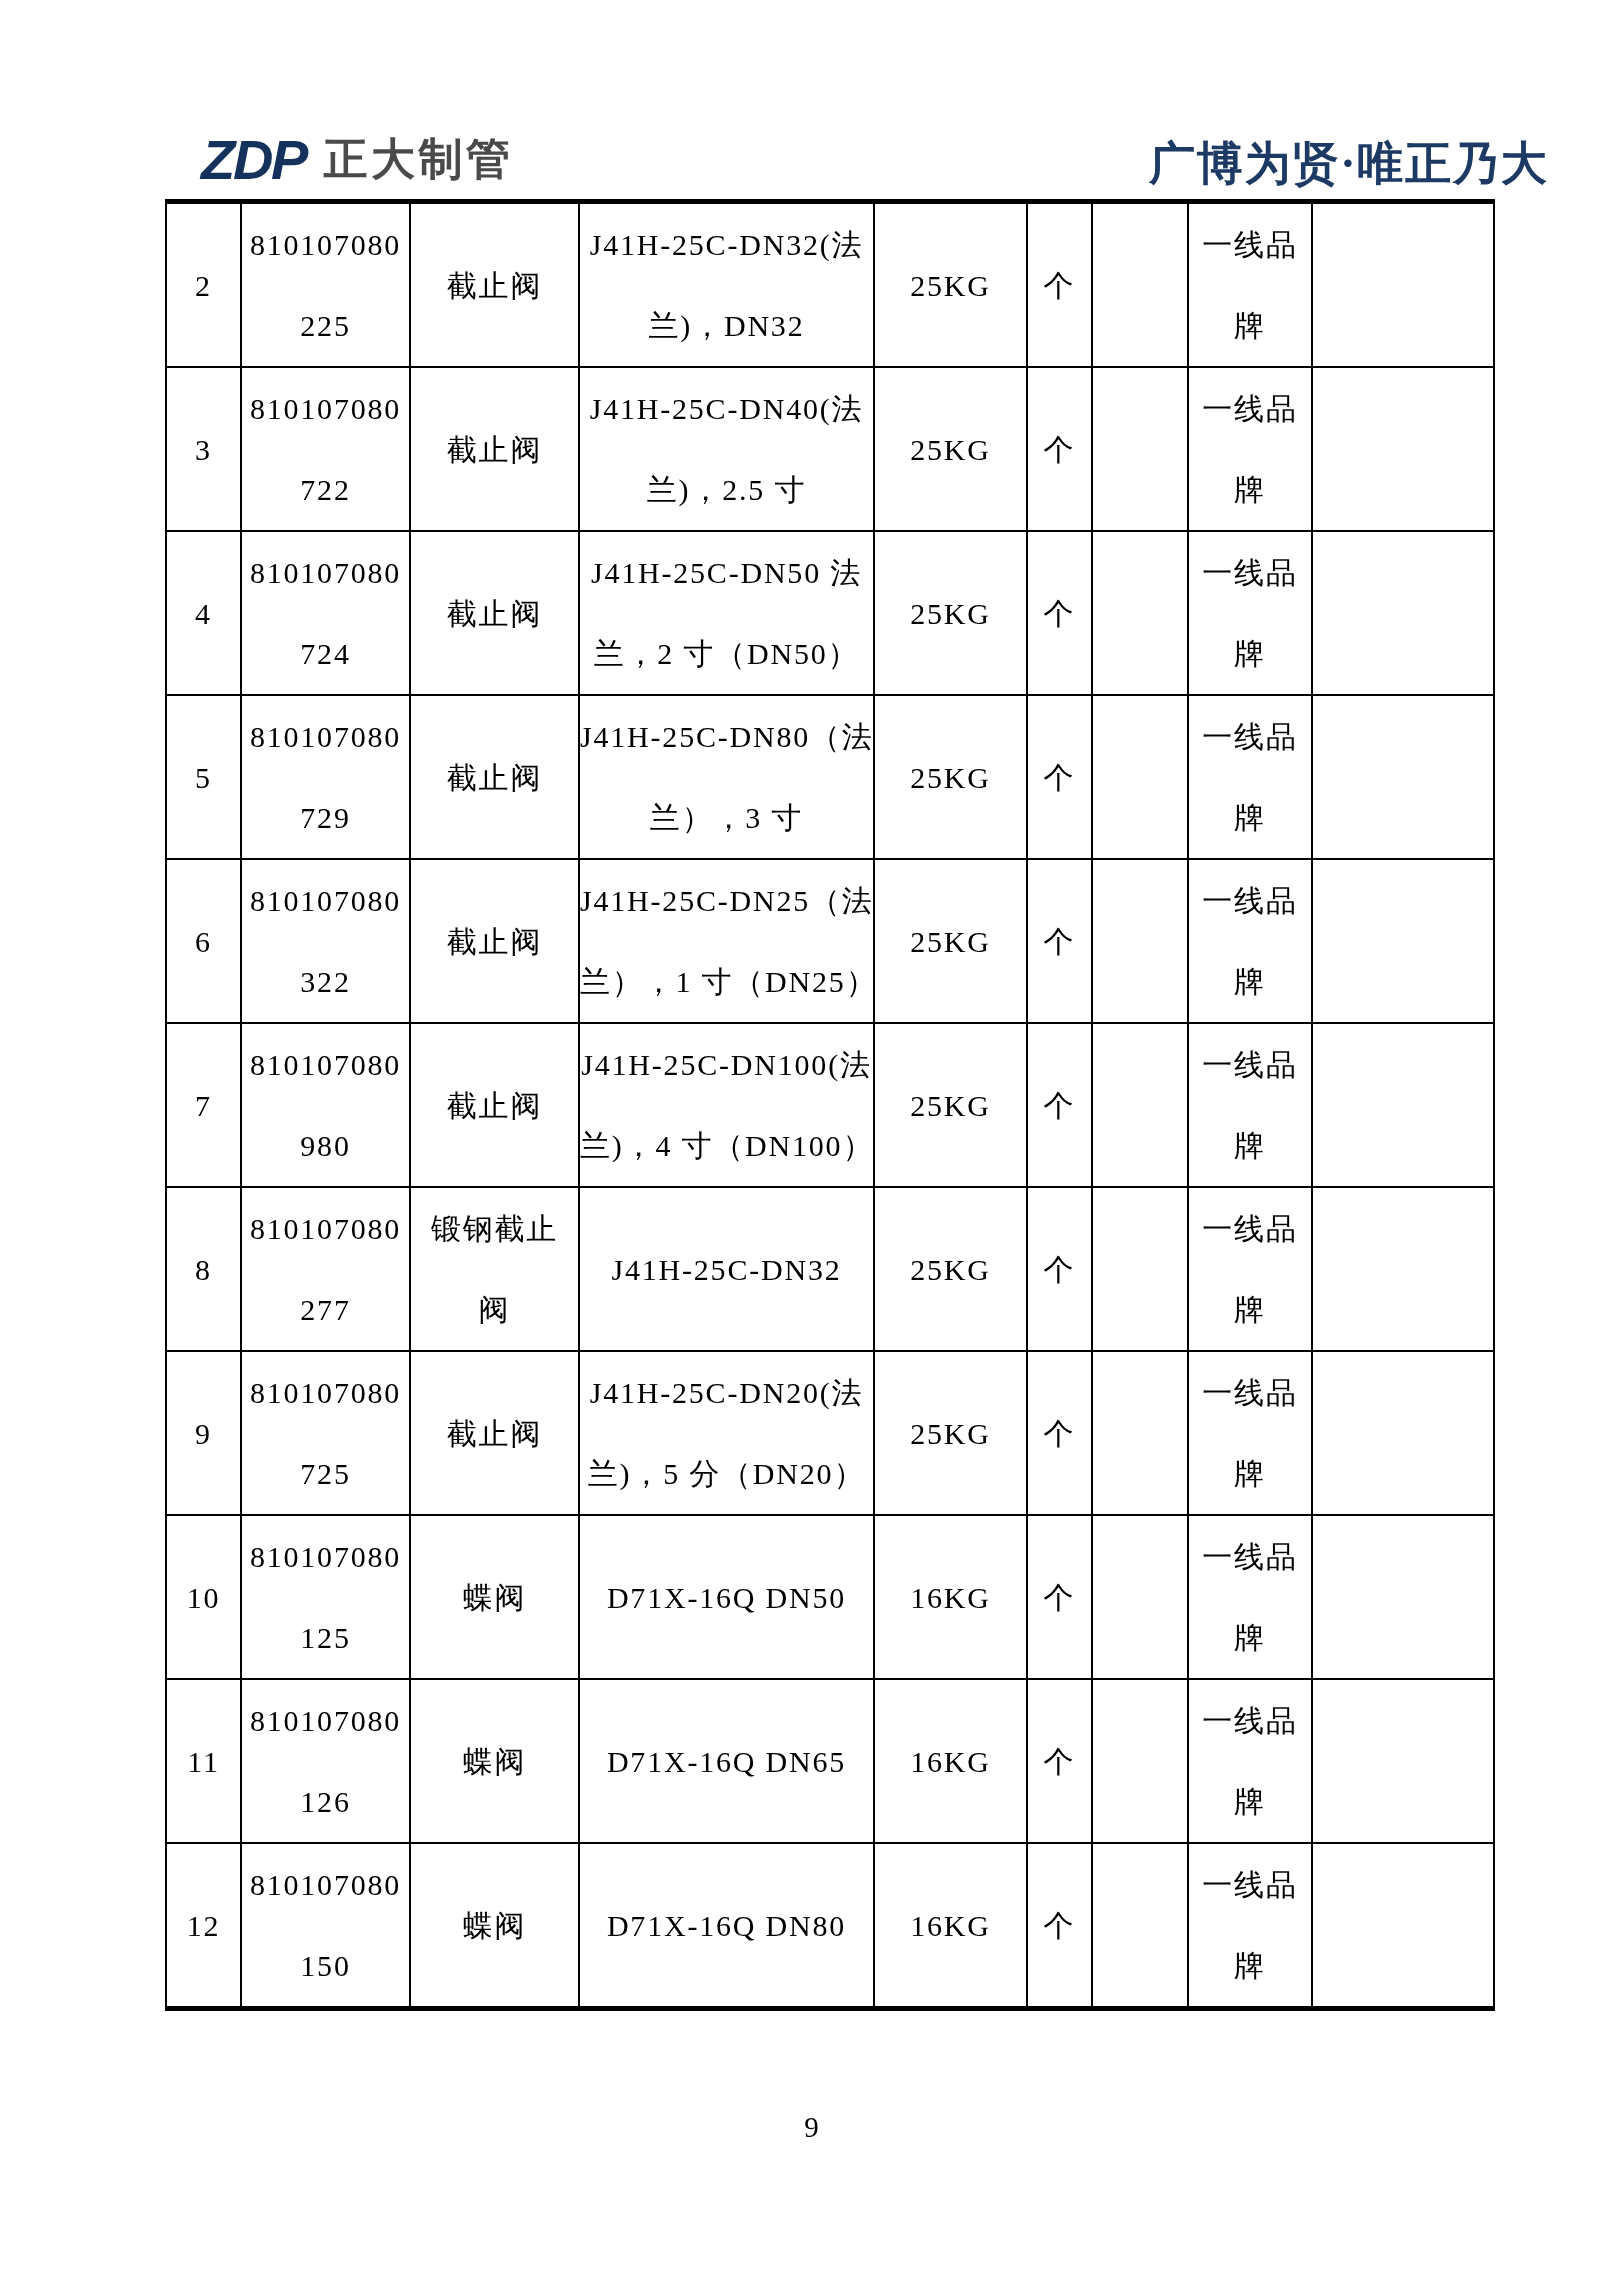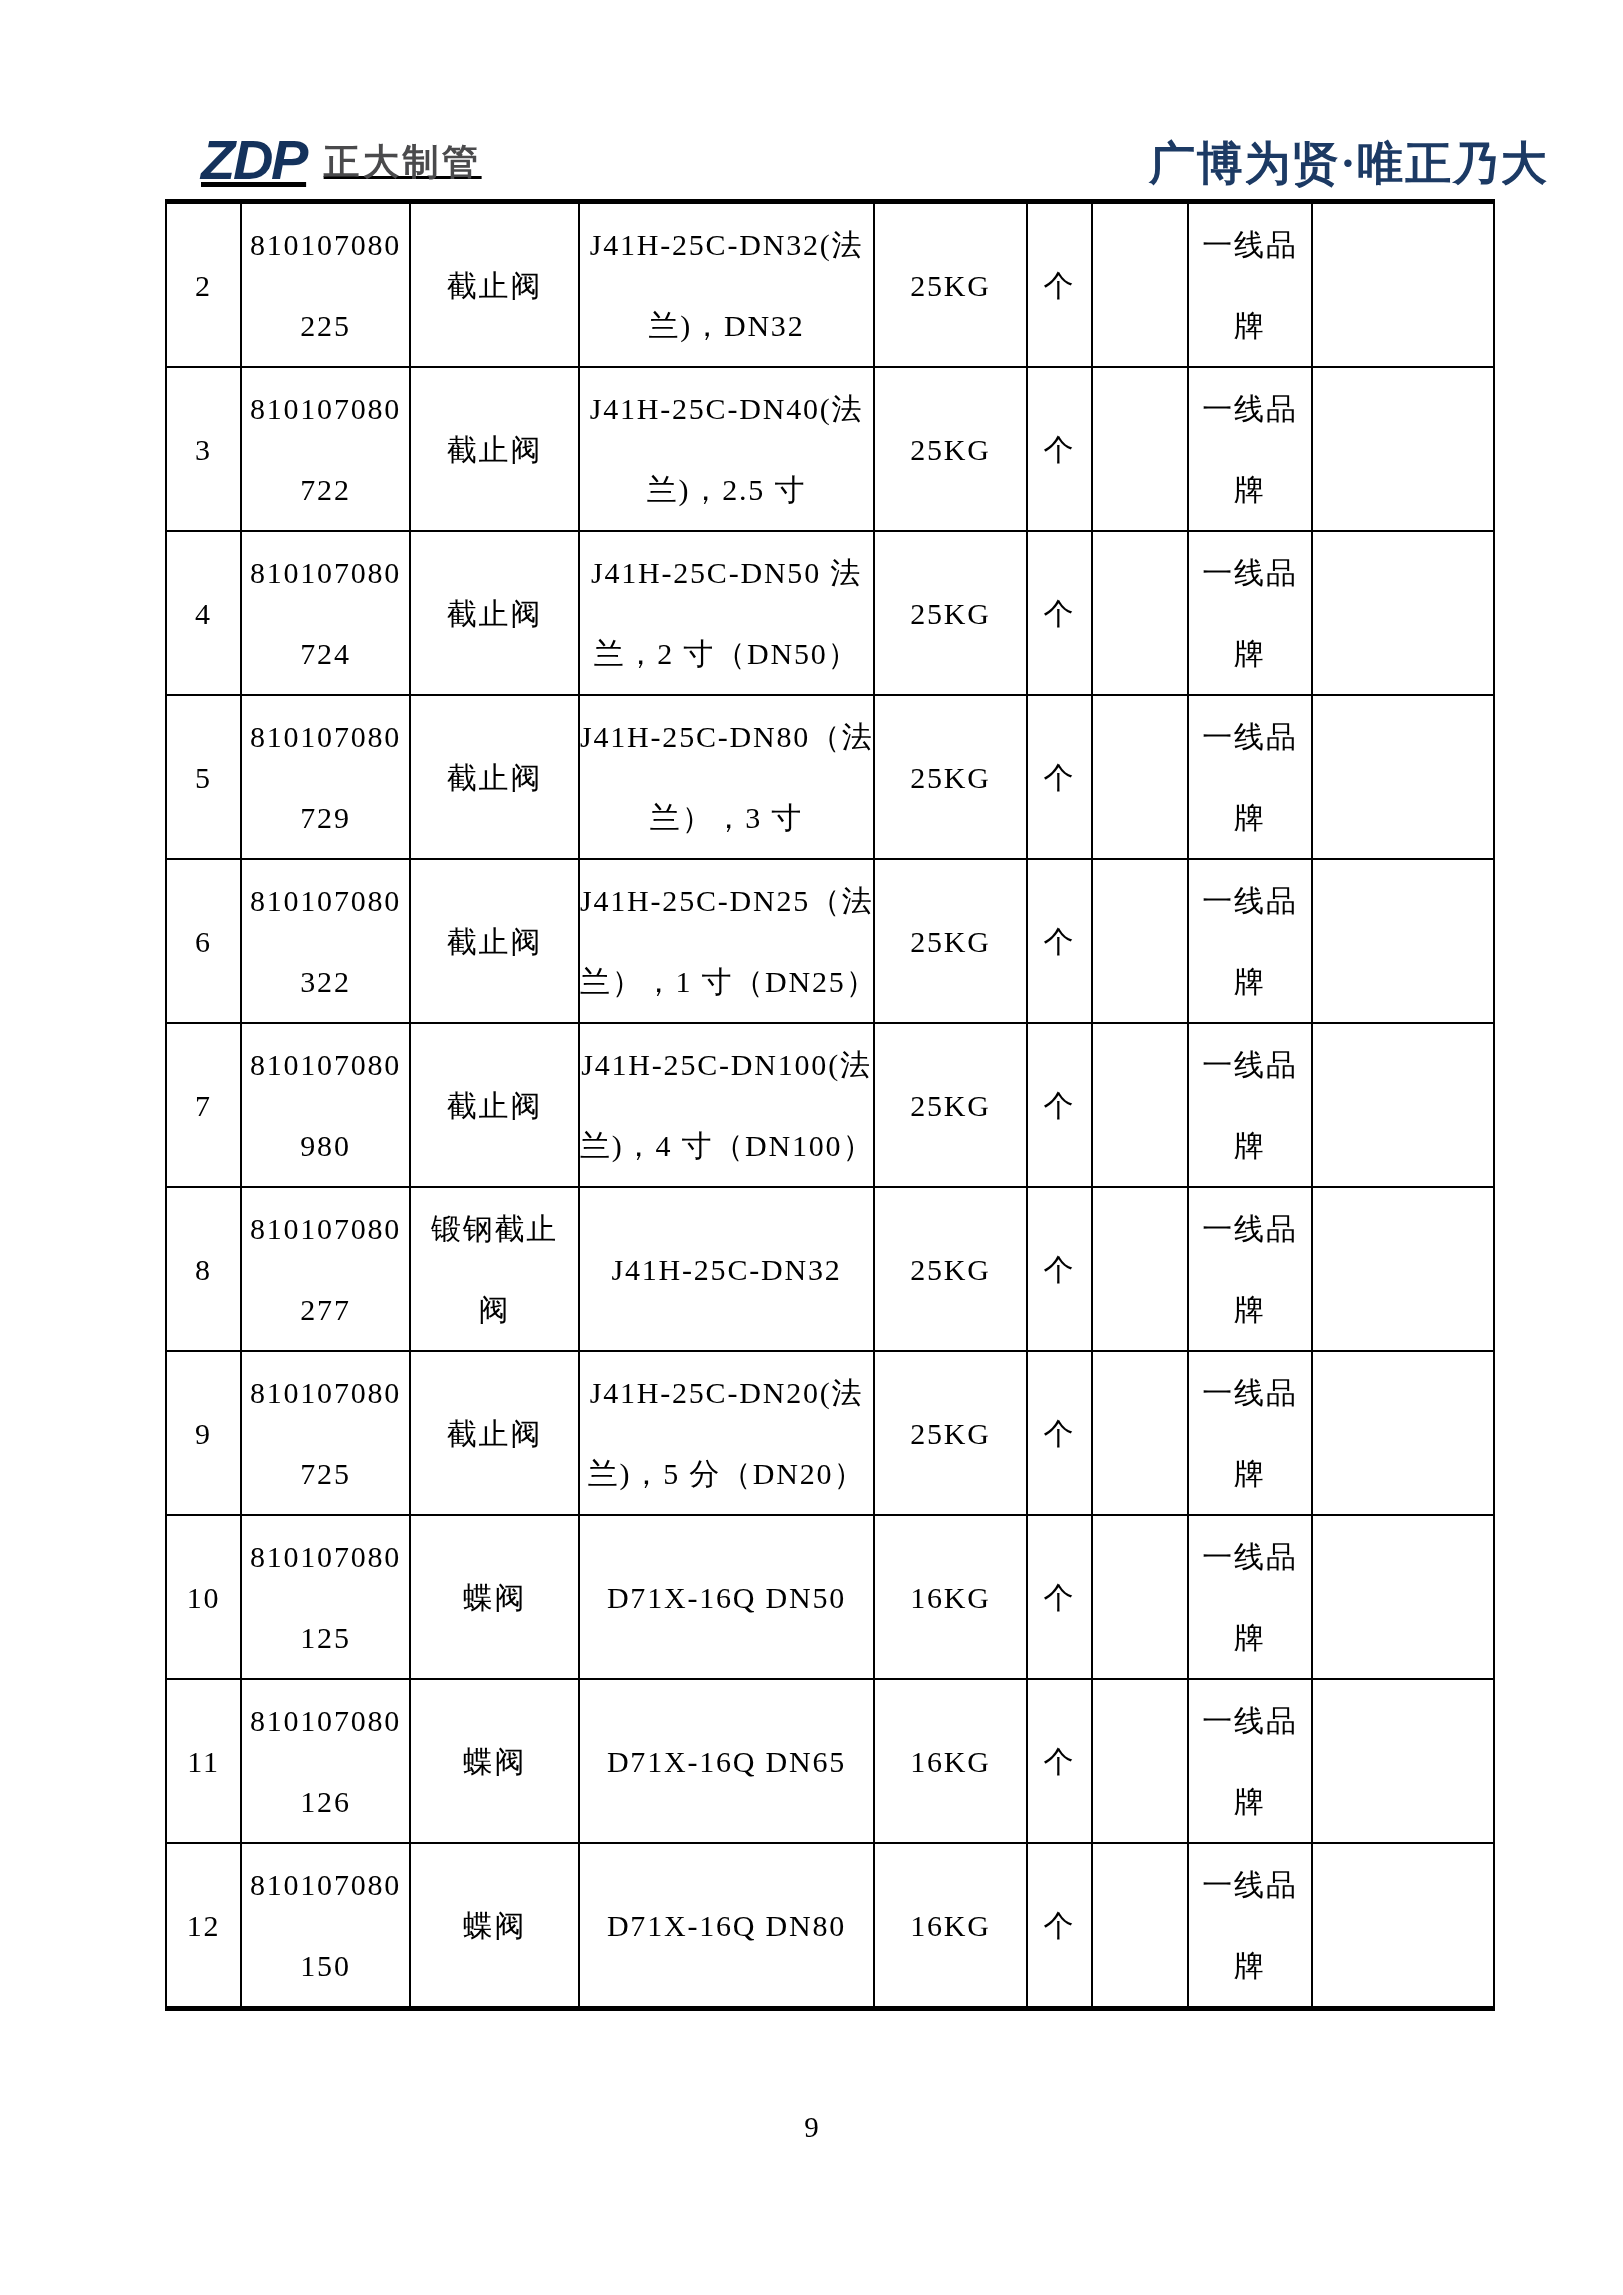--- a/index.html
+++ b/index.html
@@ -1,30 +1,30 @@
 <!DOCTYPE html>
 <html style="font-size:9.4px"><head>
 <meta charset="utf-8">
 <style>
   html,body{margin:0;padding:0;}
   body{
     width:1623px;height:2295px;background:#ffffff;position:relative;overflow:hidden;
     font-family:"Liberation Serif","DejaVu Serif",serif;color:#000;
   }
   .header-logo{
-    position:absolute;left:201px;top:137px;display:flex;align-items:flex-end;gap:17.5px;text-decoration:underline;
+    position:absolute;left:201px;top:137px;display:flex;gap:17.5px;
   }
   .logo-zdp{
     font-family:"Liberation Sans","DejaVu Sans",sans-serif;
     font-style:italic;font-weight:bold;font-size:56px;line-height:46px;
     letter-spacing:-2.3px;color:var(--logo-blue,#14325c);
   }
   .logo-cn{
     font-family:"Liberation Sans","DejaVu Sans",sans-serif;
-    font-weight:bold;font-size:36px;line-height:43px;letter-spacing:3.5px;
+    font-weight:bold;font-size:44px;line-height:43px;letter-spacing:3.5px;
     color:var(--logo-gray,#4a4a4c);
   }
   .slogan{
     position:absolute;left:1149px;top:146px;
     font-weight:bold;font-size:46px;line-height:36px;letter-spacing:1.8px;
     color:var(--slogan-blue,#1c3a64);white-space:nowrap;
   }
   table.items{
     position:absolute;left:165px;top:199px;width:1329px;
     border-collapse:collapse;table-layout:fixed;

